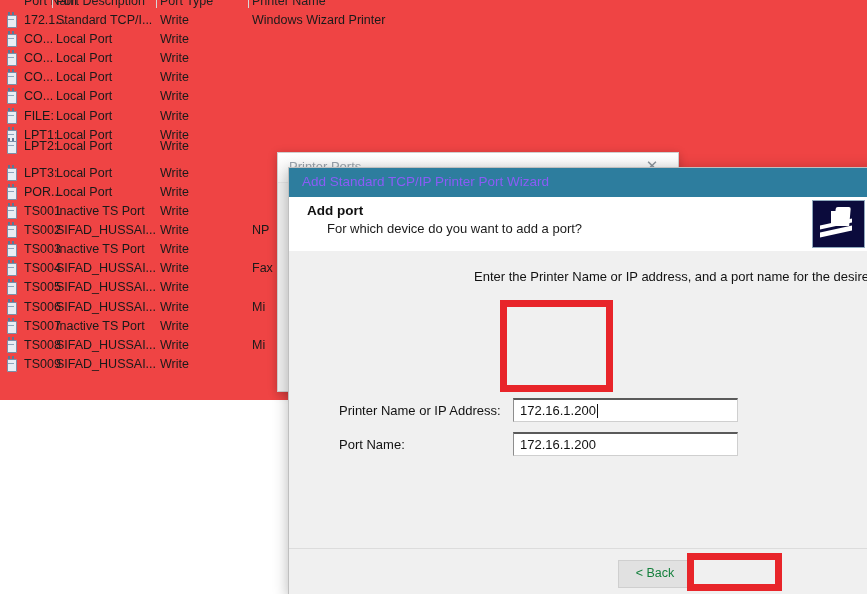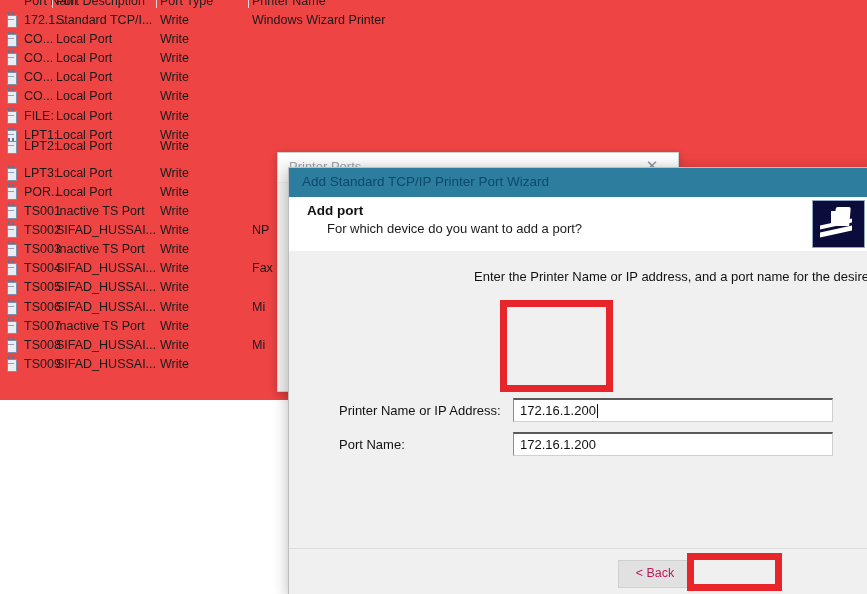--- a/index.html
+++ b/index.html
@@ -137,21 +137,21 @@
     box-shadow: 0 3px 14px rgba(0,0,0,0.28);
     overflow: hidden;
   }
   .wz-titlebar {
     position: absolute; left: 0; top: 0;
     width: 100%; height: 29px;
     background: #2d7d9e;
   }
   .wz-title {
     position: absolute; left: 13px; top: 6px;
-    font-size: 13.5px; color: #0c4a6e;
+    font-size: 13.5px; color: #8b5cf6;
     white-space: nowrap;
   }
   .wz-header {
     position: absolute; left: 0; top: 29px;
     width: 100%; height: 54px;
     background: #ffffff;
     border-bottom: 1px solid #dcdcdc;
   }
   .wz-head-title {
     position: absolute; left: 18px; top: 6px;
@@ -199,21 +199,21 @@
   }
   .field-label {
     position: absolute; left: 50px;
     font-size: 13px; color: #121212;
     white-space: nowrap;
   }
   .lbl-printer { top: 152px; }
   .lbl-port    { top: 186px; }
   .text-input {
     position: absolute; left: 224px;
-    width: 320px; height: 24px;
+    width: 225px; height: 24px;
     background: #ffffff;
     border: 1px solid #cfcfcf;
     border-top: 2px solid #5a5a5a;
     border-left: 1px solid #8d8d8d;
     font-size: 13px; color: #111;
     padding: 0 12px 0 6px;
     line-height: 22px;
     box-sizing: border-box;
     white-space: nowrap;
     overflow: hidden;
@@ -232,21 +232,21 @@
     position: absolute; left: 0; bottom: 0;
     width: 100%; height: 46px;
     background: #f0f0f0;
     border-top: 1px solid #dcdcdc;
   }
   .wz-btn {
     position: absolute; top: 11px;
     width: 72px; height: 26px;
     background: #e1e1e1;
     border: 1px solid #cfcfcf;
-    font-size: 12.5px; color: #be185d;
+    font-size: 12.5px; color: #15803d;
     text-align: center; line-height: 24px;
   }
   .btn-back   { left: 329px; }
   .btn-next   { left: 407px; background: #eaf4fb; border: 1px solid #3a8fd0; box-shadow: inset 0 0 0 1px #ffffff; }
   .btn-cancel { left: 493px; }
 
   
   .red-box {
     position: absolute;
     border: 7px solid #e8252a;

